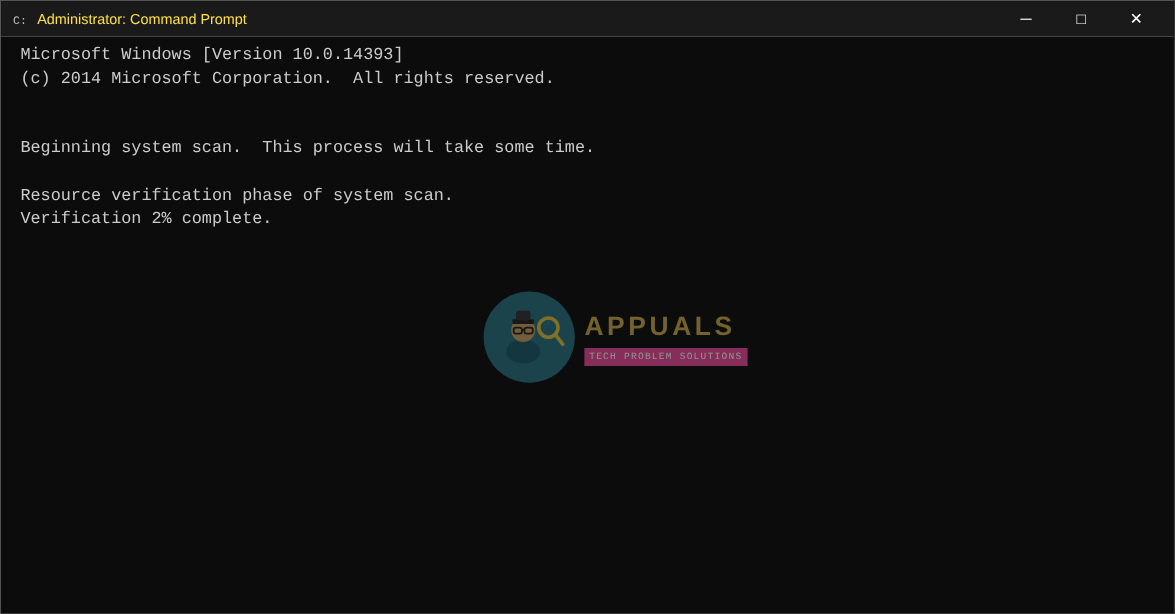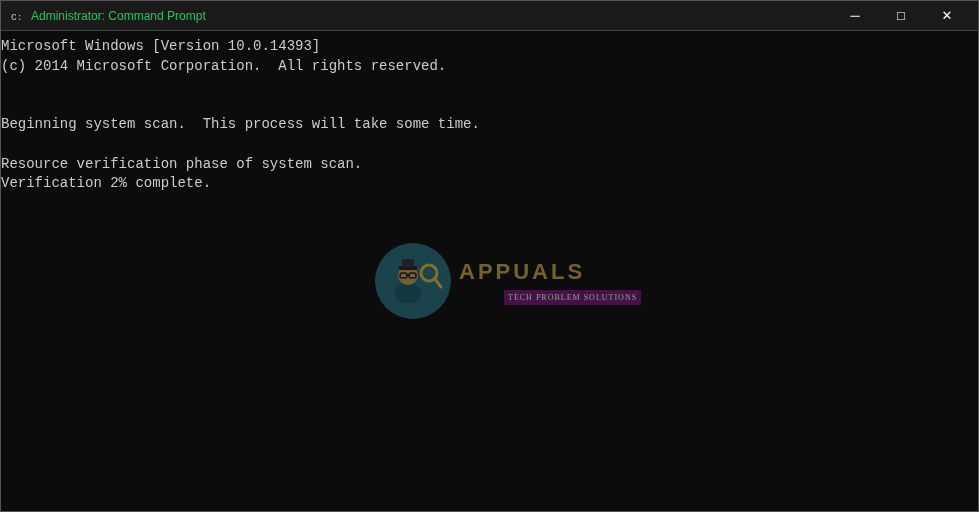--- a/index.html
+++ b/index.html
@@ -43,21 +43,21 @@
       justify-content: center;
     }
 
     .title-bar-icon svg {
       width: 14px;
       height: 14px;
     }
 
     .title-bar-text {
       flex: 1;
-      color: #22c55e;
+      color: #fde047;
       font-family: 'Segoe UI', Arial, sans-serif;
       font-size: 12px;
     }
 
     .title-bar-controls {
       display: flex;
       gap: 0;
     }
 
     .title-btn {
@@ -73,39 +73,39 @@
       justify-content: center;
       font-family: 'Segoe UI', Arial, sans-serif;
     }
 
     .terminal-body {
       flex: 1;
       background: #0c0c0c;
       color: #cccccc;
       font-size: 14px;
       font-family: 'Courier New', Courier, monospace;
-      padding: 6px 0;
+      padding: 6px 16px;
       overflow: hidden;
       position: relative;
       line-height: 1.4;
     }
 
     .terminal-line {
       white-space: pre;
       color: #cccccc;
     }
 
     .terminal-line.empty {
       height: 1.4em;
     }
 
     .watermark {
       position: absolute;
       top: 210px;
-      left: 372px;
+      left: 400px;
       opacity: 0.55;
       display: flex;
       flex-direction: column;
       align-items: center;
     }
 
     .watermark-logo {
       display: flex;
       align-items: center;
       gap: 6px;
@@ -125,29 +125,28 @@
     .appuals-name {
       font-family: Arial, sans-serif;
       font-size: 22px;
       font-weight: bold;
       color: #c8a84b;
       letter-spacing: 3px;
       text-transform: uppercase;
     }
 
     .appuals-tagline {
-      font-family: Liberation Serif, serif;
+      font-family: Liberation Mono, monospace;
       font-size: 8px;
       color: #fff;
-      background: #701a75;
+      background: #ec4899;
       padding: 2px 4px;
       letter-spacing: 1px;
       text-transform: uppercase;
       margin-top: 2px;
-      margin-left: 45px;
     }
 
     .cursor-blink {
       display: inline-block;
       width: 8px;
       height: 14px;
       background: #cccccc;
       vertical-align: text-bottom;
       animation: blink 1s step-end infinite;
     }

